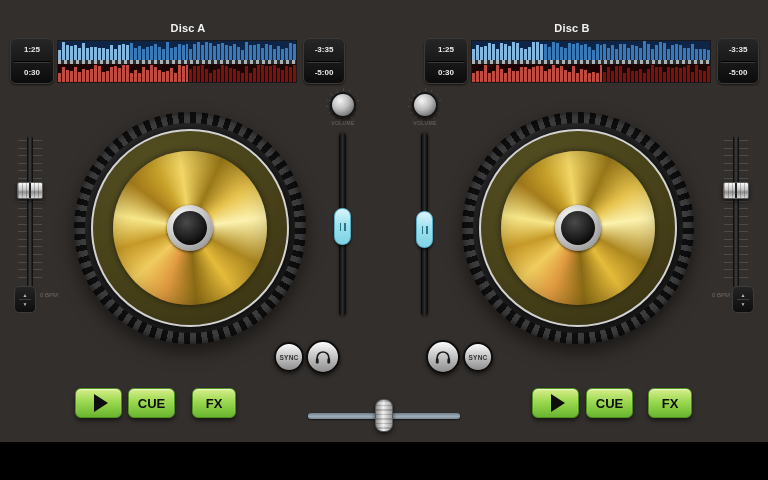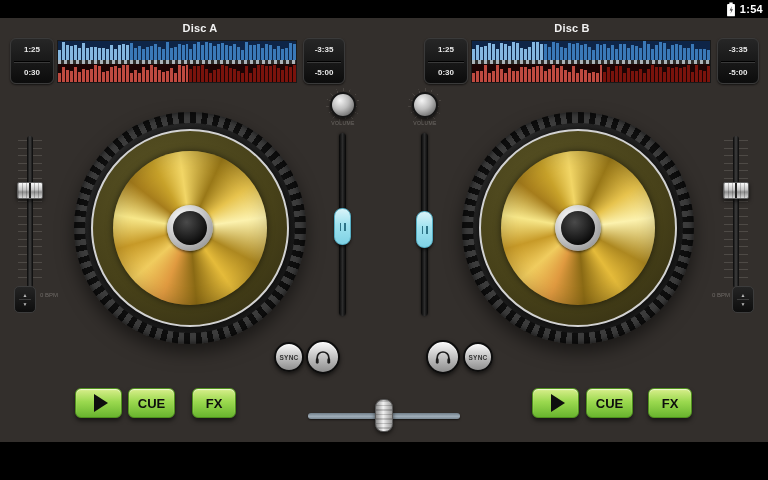--- a/index.html
+++ b/index.html
@@ -9,21 +9,21 @@
 
   
   .statusbar { position:absolute; left:0; top:0; width:768px; height:18px; background:#000;
     display:flex; align-items:center; justify-content:flex-end; gap:4px; padding-right:5px; z-index:30; }
   .statusbar .time { color:#fff; font-size:11px; font-weight:bold; letter-spacing:.3px; }
   .batt { width:10px; height:15px; }
 
   
   .deck-title { position:absolute; top:22px; width:120px; text-align:center; color:#f2f2f2;
     font-size:11px; font-weight:bold; letter-spacing:.2px; }
-  .deck-title.a { left:140px; } .deck-title.b { left:512px; }
+  .deck-title.a { left:128px; } .deck-title.b { left:512px; }
 
   
   .timebox { position:absolute; top:38px; height:46px; border-radius:6px;
     background:linear-gradient(180deg,#262626,#0c0c0c); border:1px solid #3a3a3a;
     box-shadow:0 1px 2px rgba(0,0,0,.6); display:flex; flex-direction:column; }
   .timebox .t { flex:1; display:flex; align-items:center; justify-content:center;
     color:#e9e9e9; font-size:8px; font-weight:bold; }
   .timebox .sep { height:1px; background:#000; box-shadow:0 1px 0 #3a3a3a; margin:0 3px; }
   .tb-a-l { left:10px;  width:44px; } .tb-a-r { left:303px; width:42px; }
   .tb-b-l { left:424px; width:44px; } .tb-b-r { left:717px; width:42px; }
@@ -148,28 +148,20 @@
   .navbar { position:absolute; left:0; top:442px; width:768px; height:38px; background:#000;
     z-index:30; }
   .nav-ic { position:absolute; top:449px; width:24px; height:24px; }
   .nav-back { left:244px; } .nav-home { left:374px; } .nav-recent { left:492px; }
 </style>
 </head>
 <body>
 
 <div class="stage">
 
-  <div class="statusbar">
-    <svg class="batt" viewBox="0 0 10 16">
-      <rect x="3.2" y="0.5" width="3.6" height="2" fill="#fff"></rect>
-      <rect x="0.8" y="2" width="8.4" height="13.3" rx="1" fill="#fff"></rect>
-      <path d="M5.8 4.6 L3.6 9 h1.7 l-0.9 3.4 L7.1 7.7 H5.3 z" fill="#444"></path>
-    </svg>
-    <span class="time">1:54</span>
-  </div>
 
   <div class="deck-title a">Disc A</div>
   <div class="deck-title b">Disc B</div>
 
   <div class="timebox tb-a-l">
     <div class="t">1:25</div>
     <div class="sep"></div>
     <div class="t">0:30</div>
   </div>
   <div class="wave wave-a">

